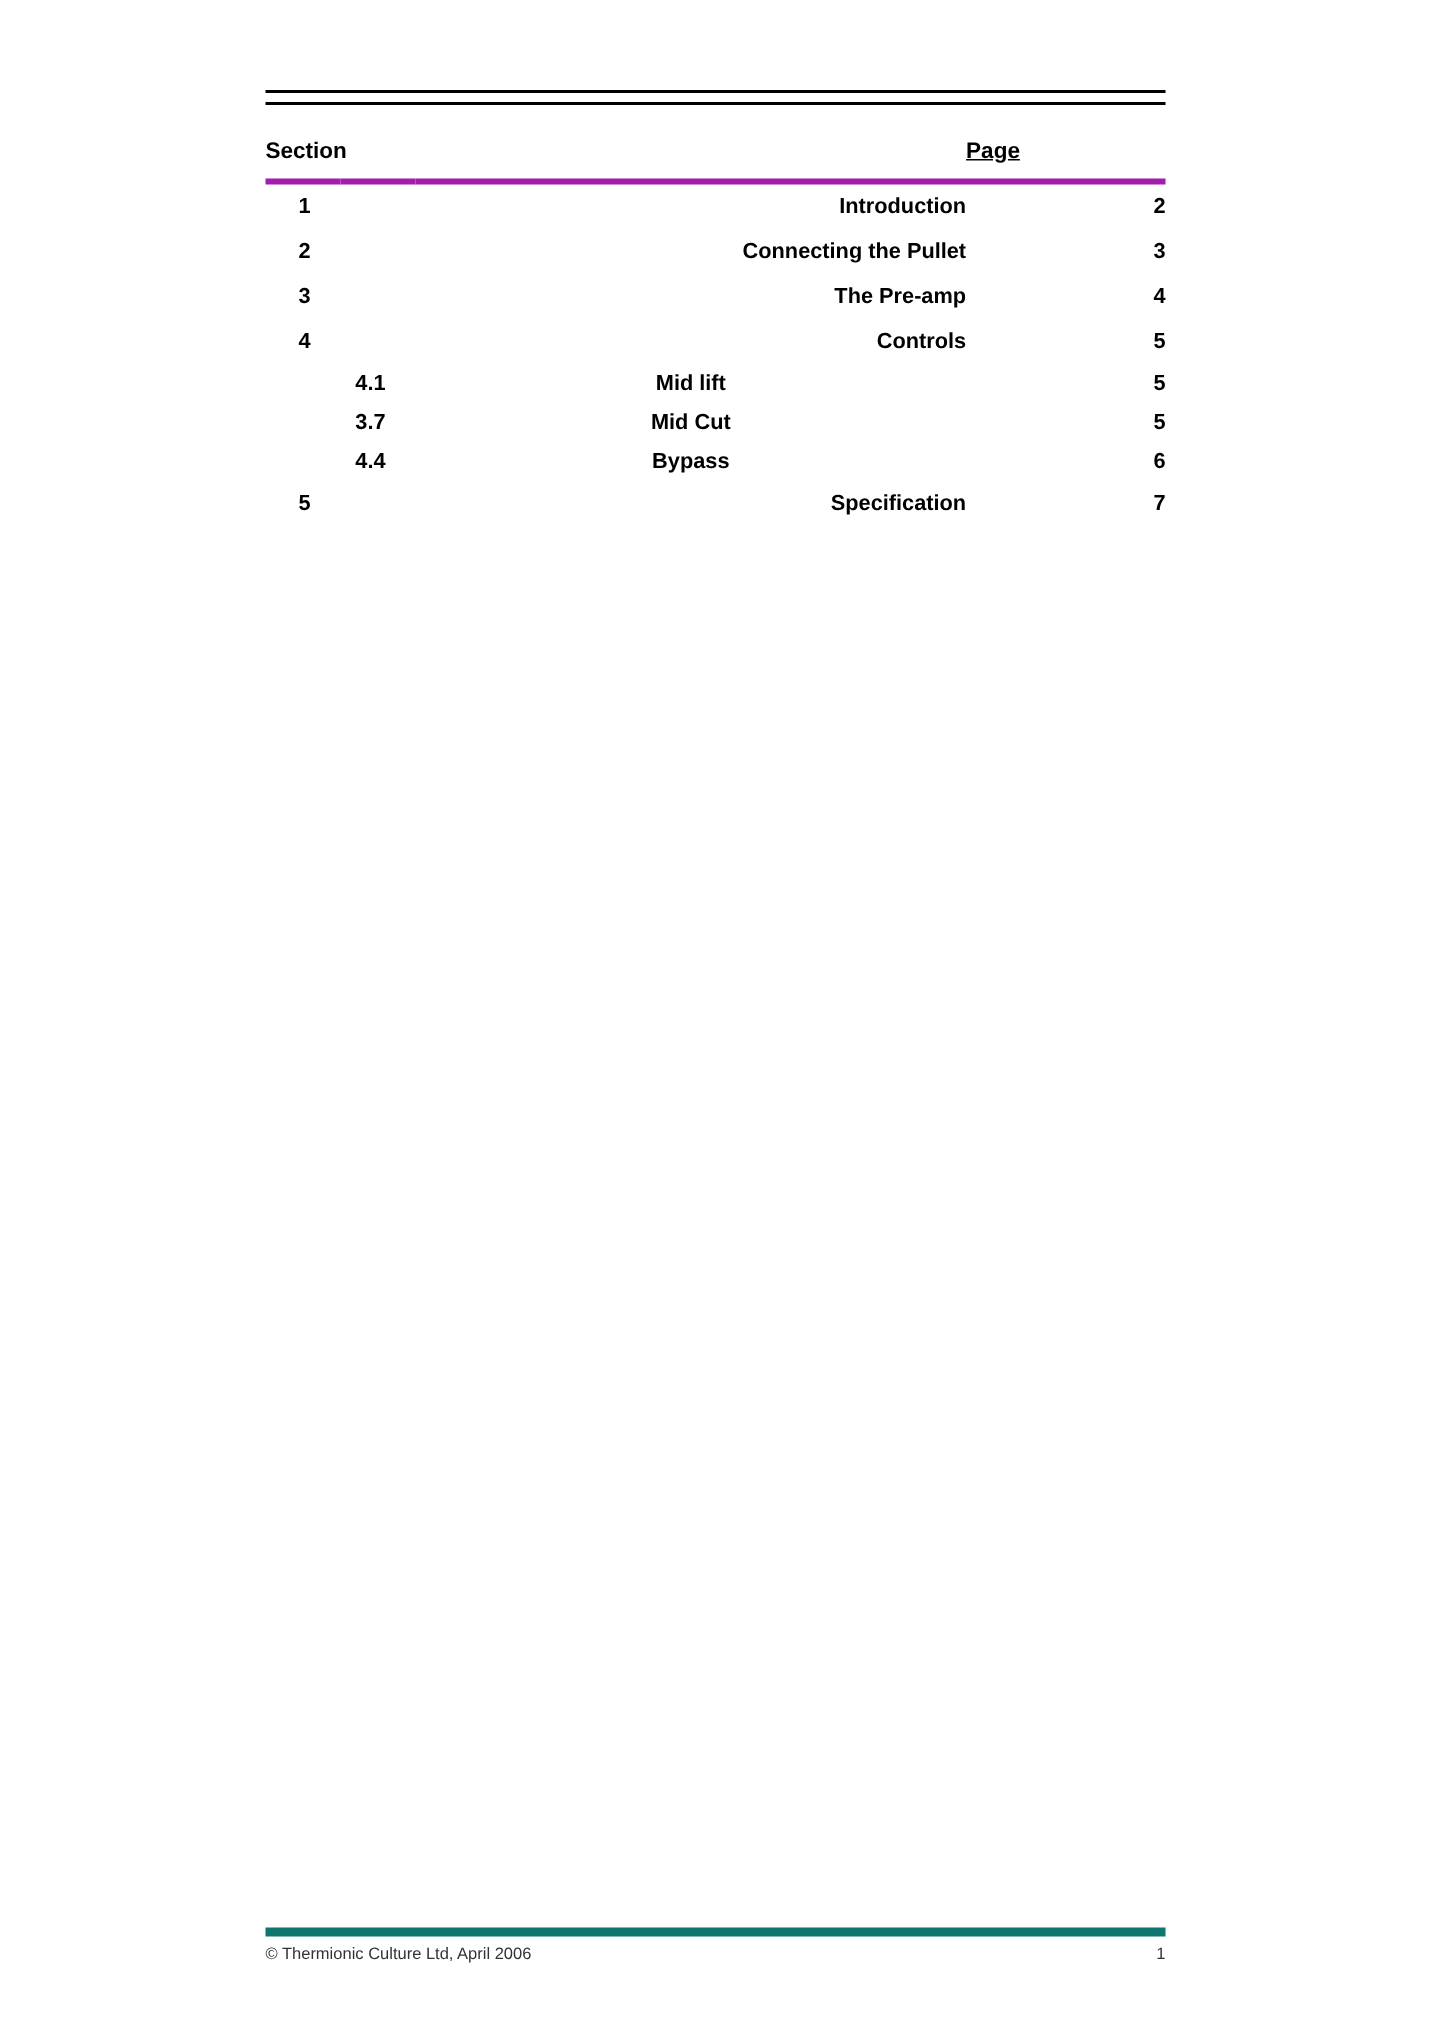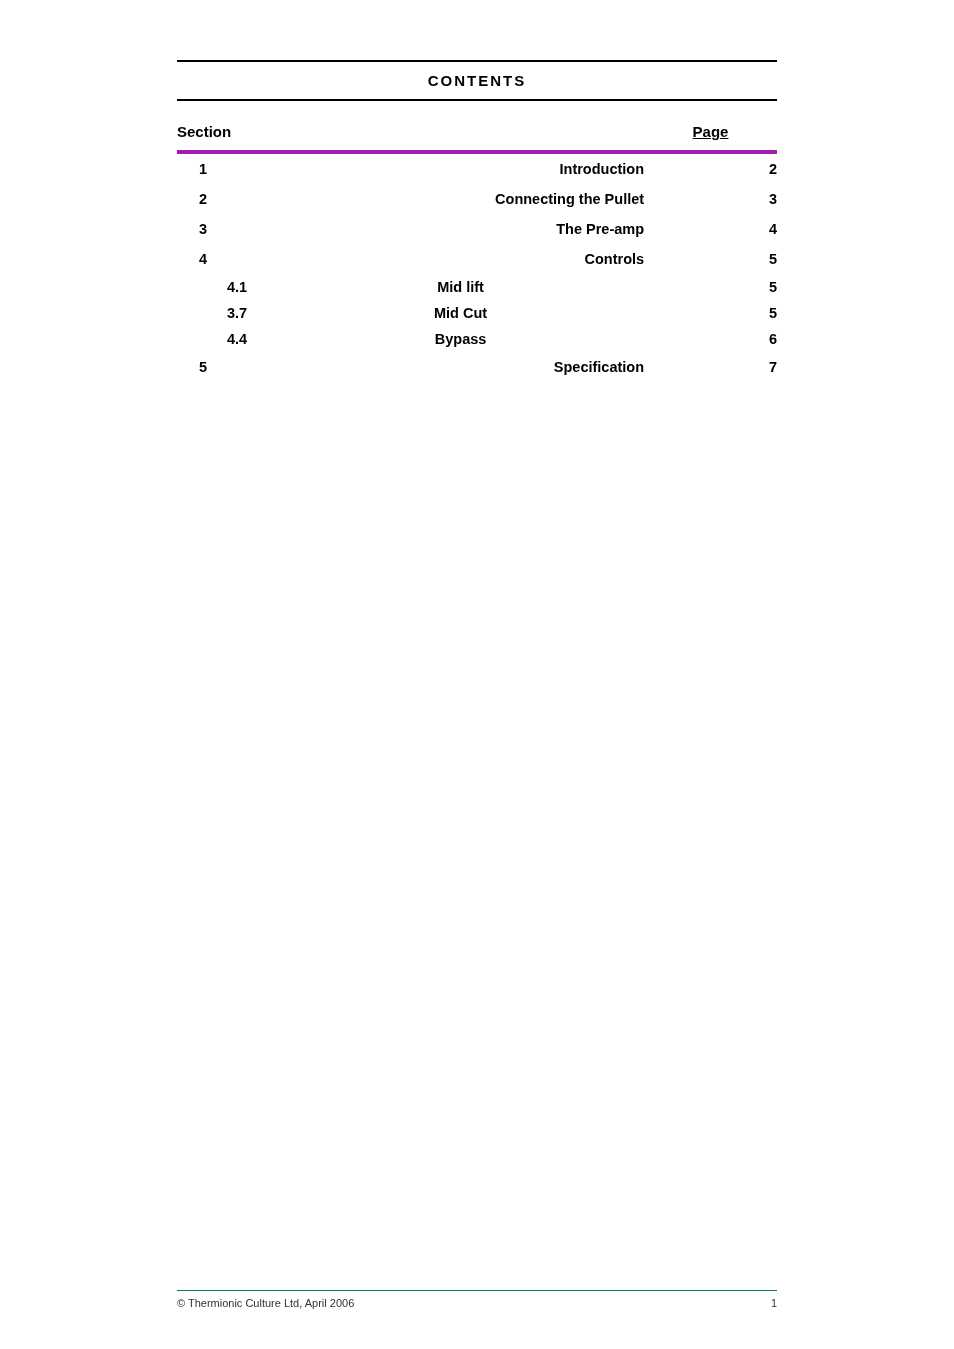--- a/index.html
+++ b/index.html
@@ -63,21 +63,21 @@
       font-weight: bold;
       padding: 14px 0 10px 0;
       border-bottom: 4px solid #a21caf;
     }
 
     .header-row .col-section {
       text-align: left;
     }
 
     .header-row .col-page {
-      text-align: center;
+      text-align: left;
       text-decoration: underline;
     }
 
     .toc-row td {
       font-size: 14.5px;
       font-weight: bold;
       padding: 7px 0;
       vertical-align: top;
     }
 
@@ -106,38 +106,38 @@
     }
 
     .toc-subrow .col-num {
       width: 50px;
       text-align: right;
       padding-right: 20px;
     }
 
     .toc-subrow .col-subnum {
       width: 50px;
-      text-align: left;
+      text-align: center;
       padding-right: 10px;
     }
 
     .toc-subrow .col-text {
       text-align: center;
     }
 
     .toc-subrow .col-page {
       text-align: right;
     }
 
     .footer {
       position: absolute;
       bottom: 40px;
       left: 60px;
       right: 60px;
-      border-top: 1px solid #0f766e;
+      border-top: 6px solid #0f766e;
       display: flex;
       justify-content: space-between;
       align-items: center;
       padding-top: 6px;
     }
 
     .footer-text {
       font-size: 11px;
       color: #333;
     }
@@ -147,21 +147,20 @@
       color: #333;
     }
   </style>
 </head>
 <body>
 
 <div class="page">
 
   <div class="title-section">
     <hr class="title-rule-top">
-    <div class="page-title">CONTENTS</div>
     <hr class="title-rule-bottom">
   </div>
 
   <table class="contents-table">
     <thead>
       <tr class="header-row">
         <td class="col-section" colspan="3">Section</td>
         <td class="col-page">Page</td>
       </tr>
     </thead>

